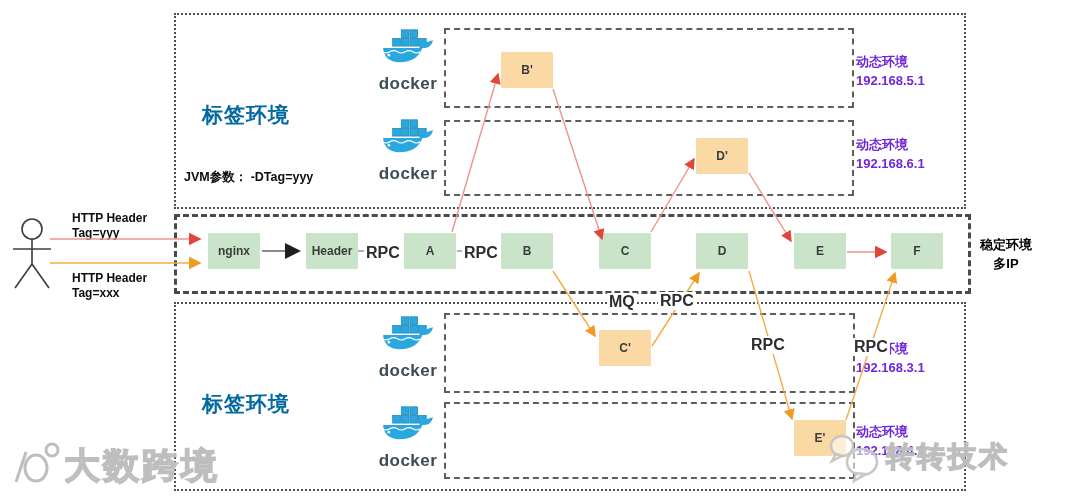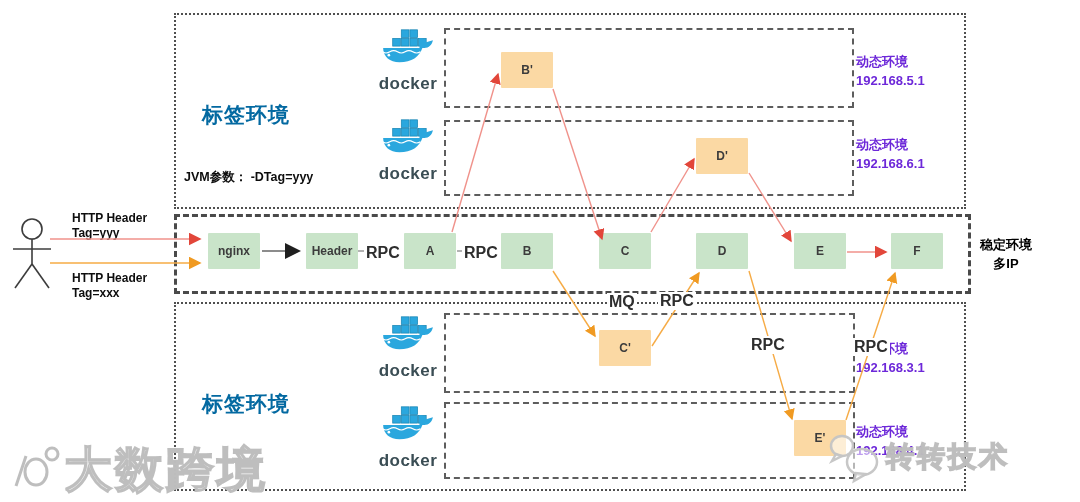--- a/index.html
+++ b/index.html
@@ -25,21 +25,21 @@
   .http-label{position:absolute;font-weight:bold;font-size:12px;line-height:15px;color:#0d0d0d;}
   
   .docker{position:absolute;width:68px;text-align:center;z-index:4;}
   .docker-word{font-weight:bold;font-size:17px;color:#3a4d54;line-height:1;margin-top:1px;letter-spacing:0.5px;}
   
   #wires{position:absolute;left:0;top:0;width:1080px;height:502px;pointer-events:none;z-index:5;}
   
   .watermark{position:absolute;display:flex;align-items:center;z-index:50;pointer-events:none;}
   .wm-text{font-weight:bold;color:rgba(255,255,255,0.65);-webkit-text-stroke:1.5px rgba(186,186,186,0.95);
     letter-spacing:3px;text-shadow:0 0 1px rgba(170,170,170,0.4);}
-  .wm-left .wm-text{font-size:48px;}
+  .wm-left .wm-text{font-size:36px;}
   .wm-right .wm-text{font-size:28px;}
 </style>
 </head>
 <body>
 
 <div id="canvas">
 
   <div class="outer-dotted" style="left:174px;top:13px;width:788px;height:192px;"></div>
   <div class="stable-box" style="left:174px;top:214px;width:791px;height:74px;"></div>
   <div class="outer-dotted" style="left:174px;top:302px;width:788px;height:185px;"></div>

